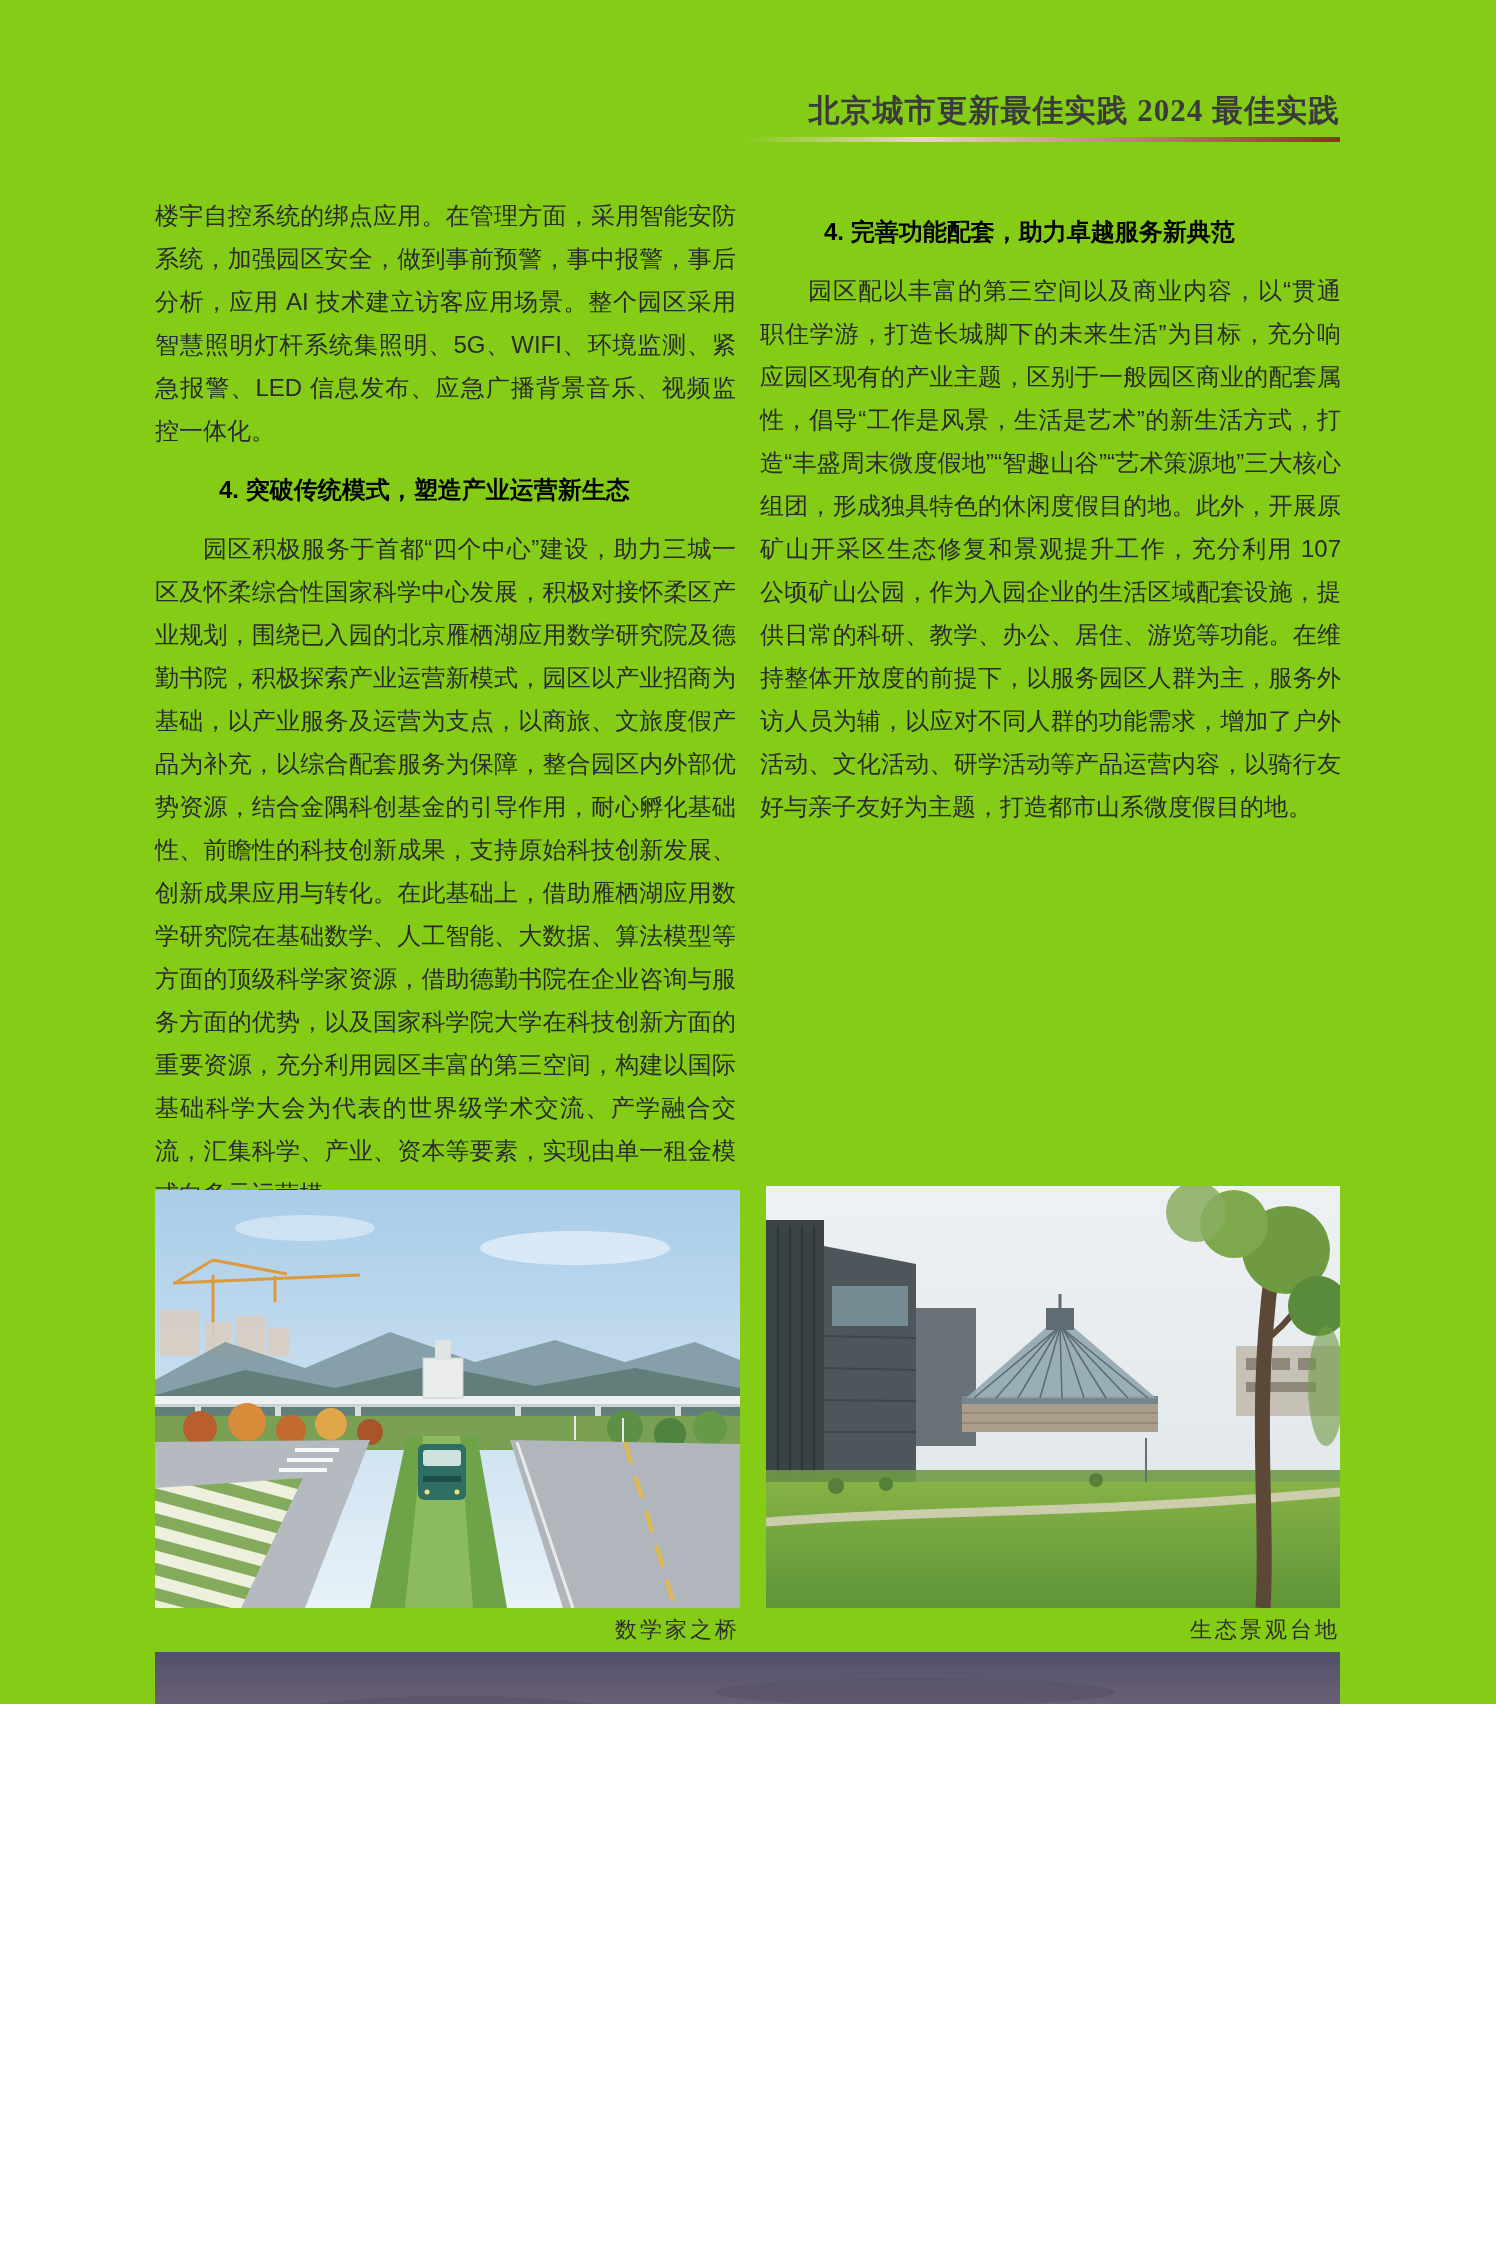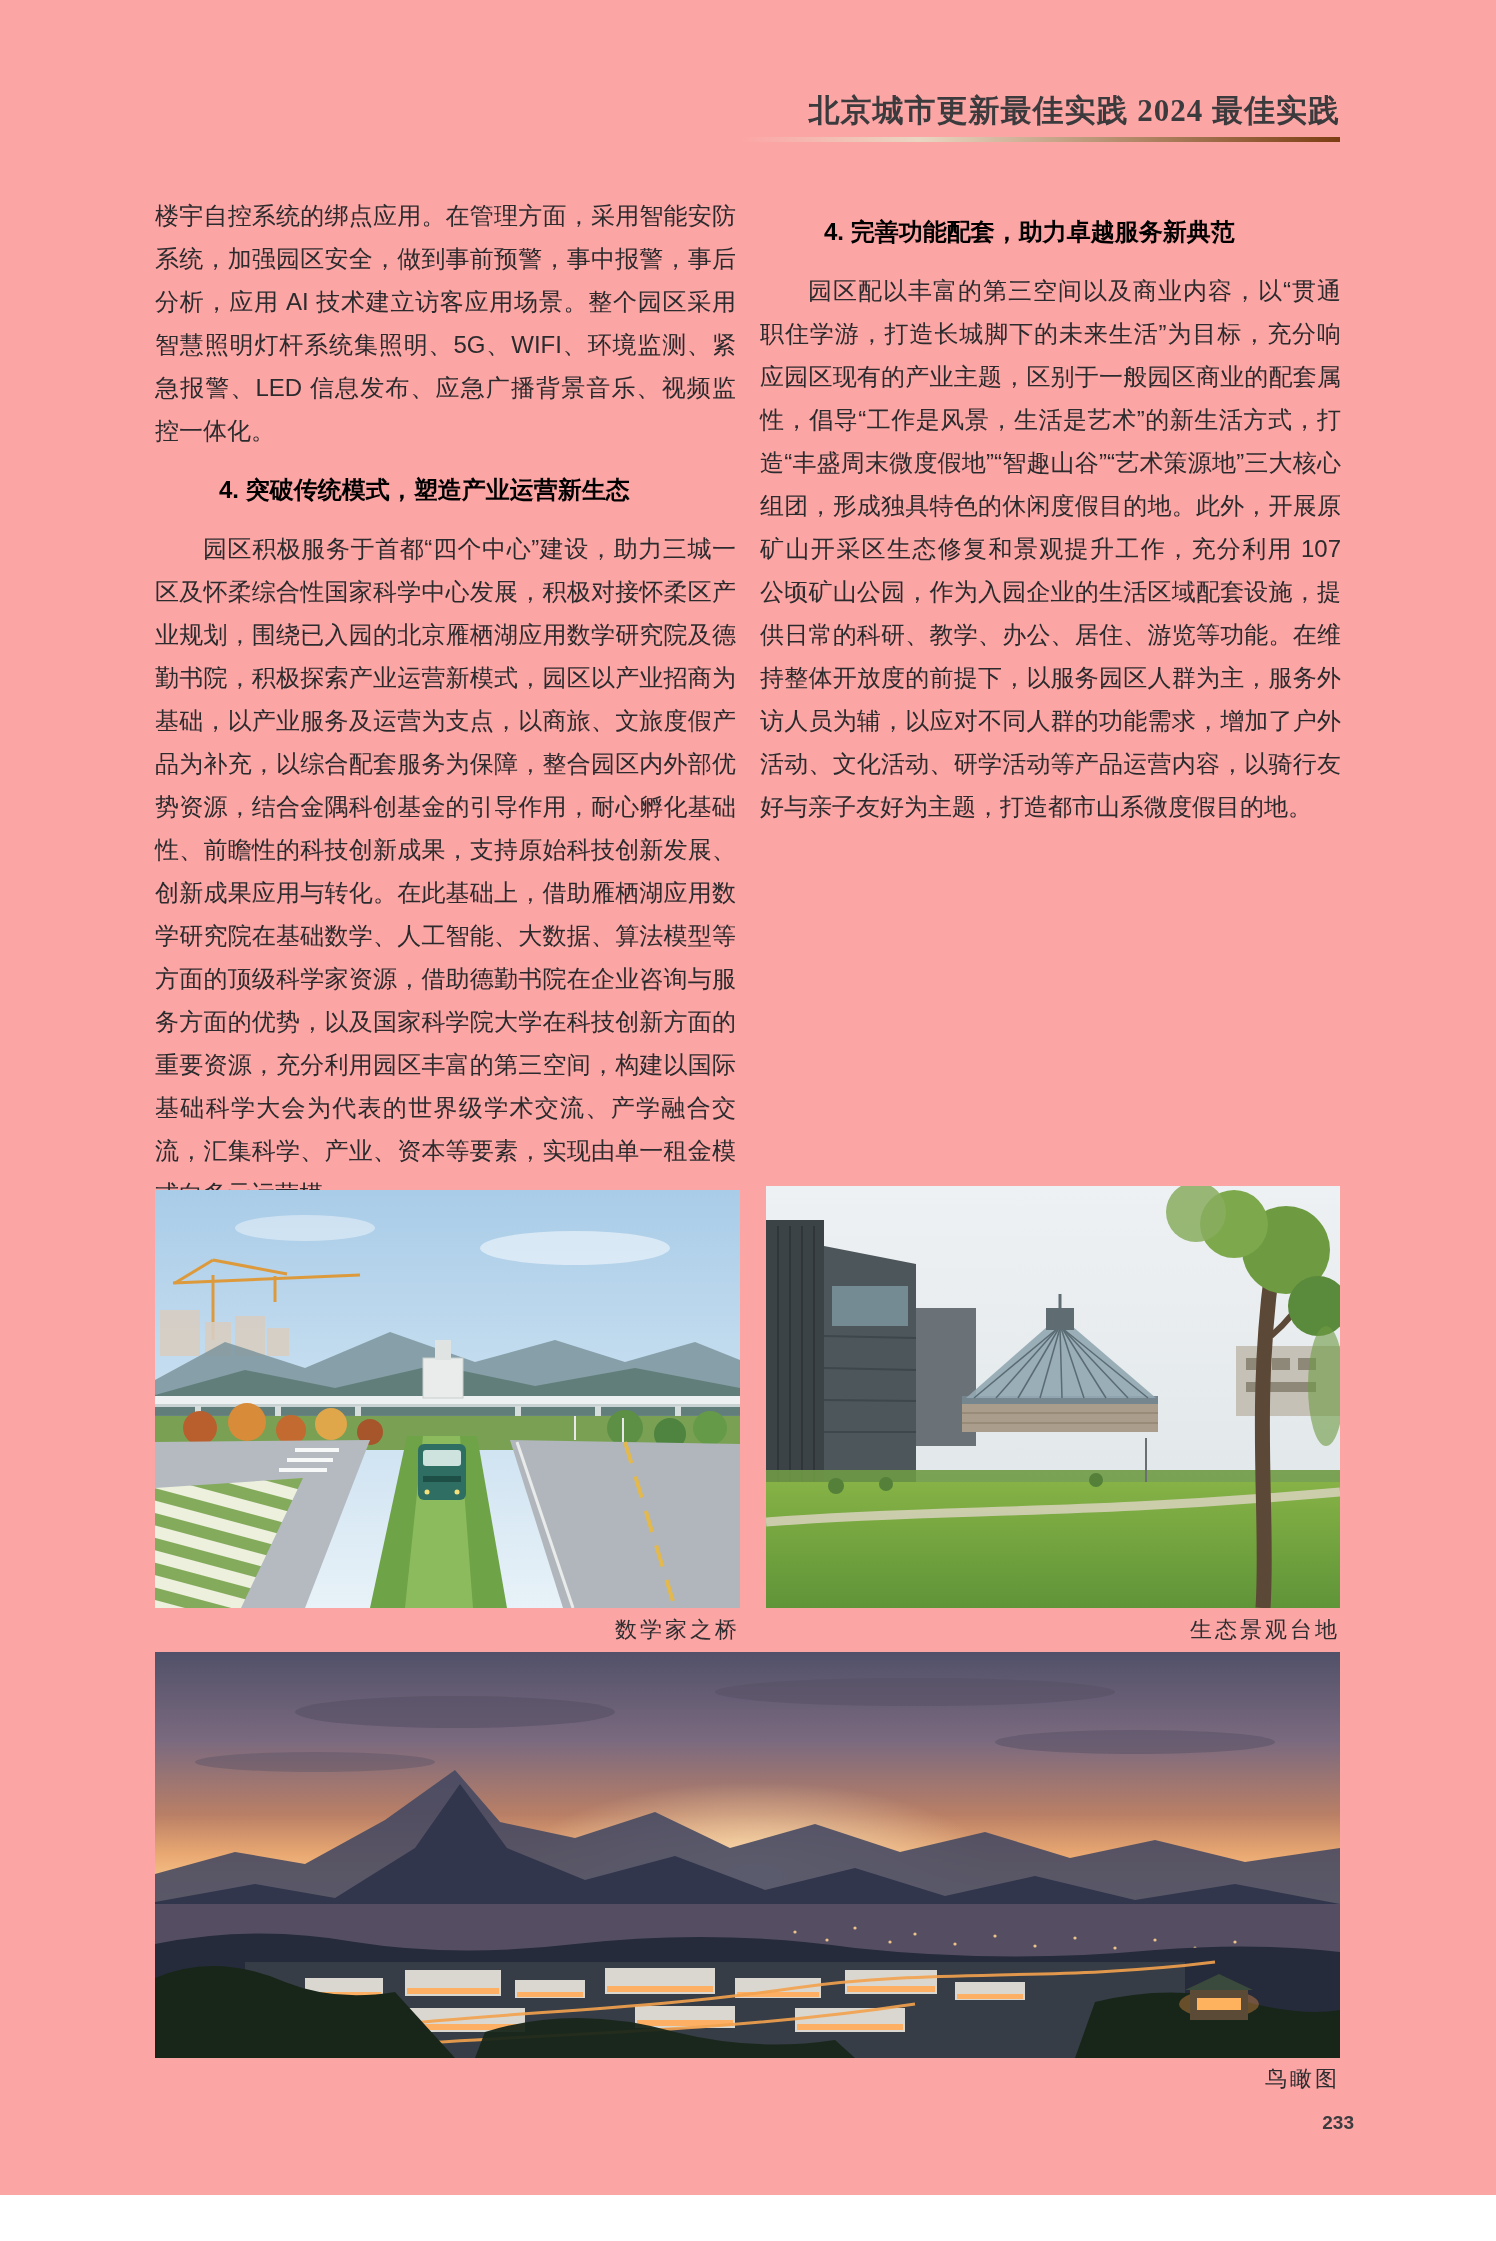--- a/index.html
+++ b/index.html
@@ -1,17 +1,17 @@
 <!DOCTYPE html>
 <html lang="zh" style="--accent-brown: #7c3d12; --rule-light: #e9d6c2; --title-color: #3b3b3d; --body-color: #2b2b2d;"><head>
 <meta charset="utf-8">
 <style>
   html,body { margin:0; padding:0; background:#ffffff; }
   .page {
-    position:relative; width:1496px; height:2195px; background:#fca5a5;
+    position:relative; width:1496px; height:1704px; background:#84cc16;
     overflow:hidden; font-family:"Liberation Sans", sans-serif;
   }
 
   
   .header-title {
     position:absolute; top:90px; right:156px;
     font-family:"Liberation Serif", serif; font-weight:700;
     font-size:31px; letter-spacing:1px; color:var(--title-color,#3b3b3d);
     white-space:nowrap;
   }

